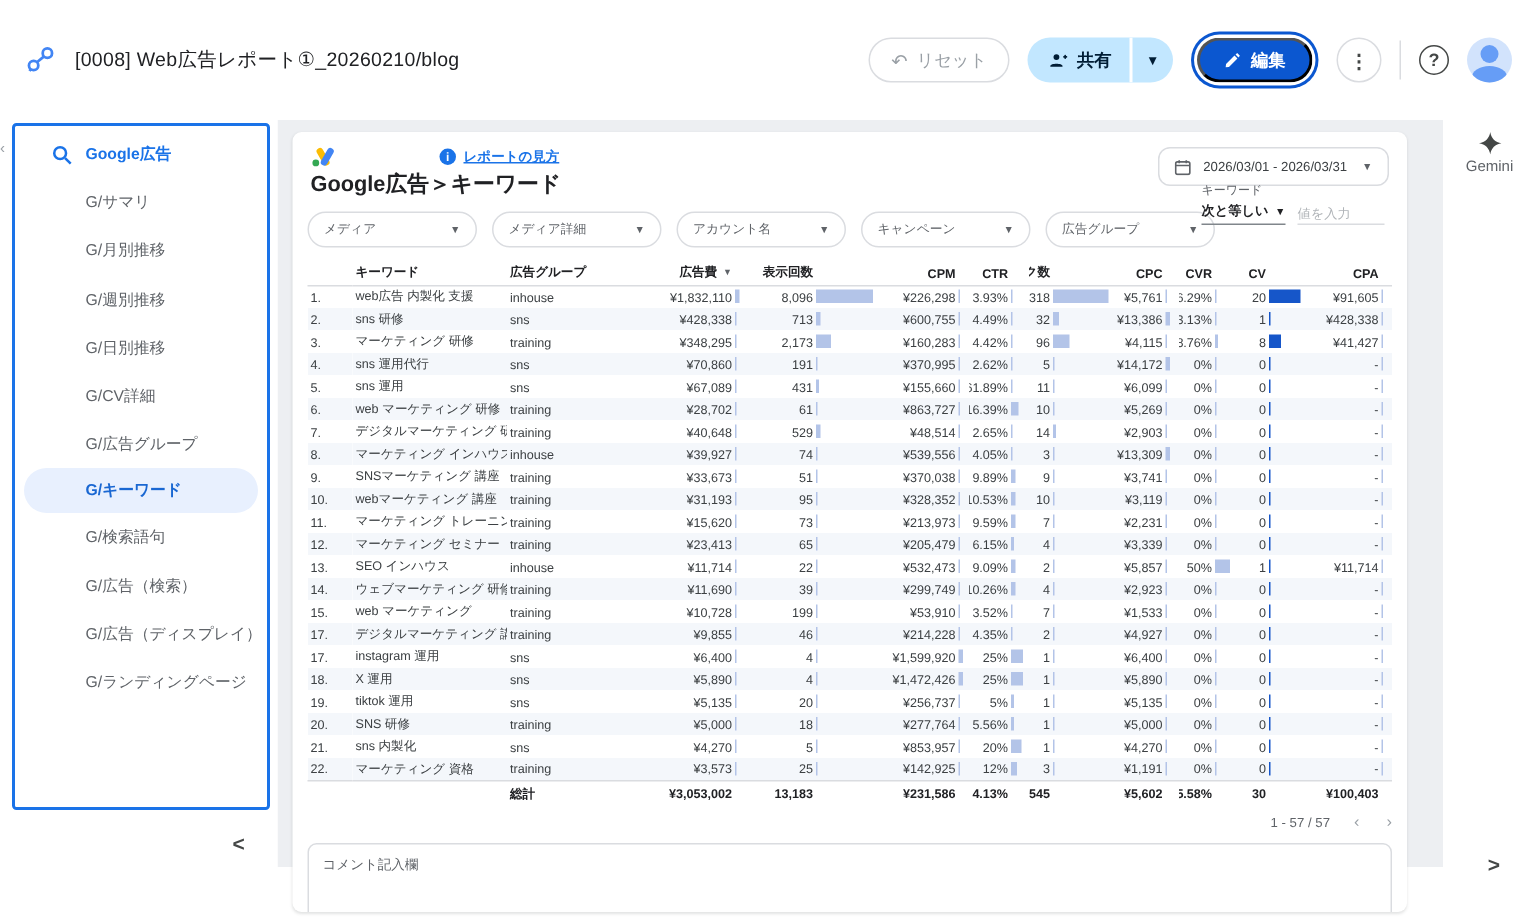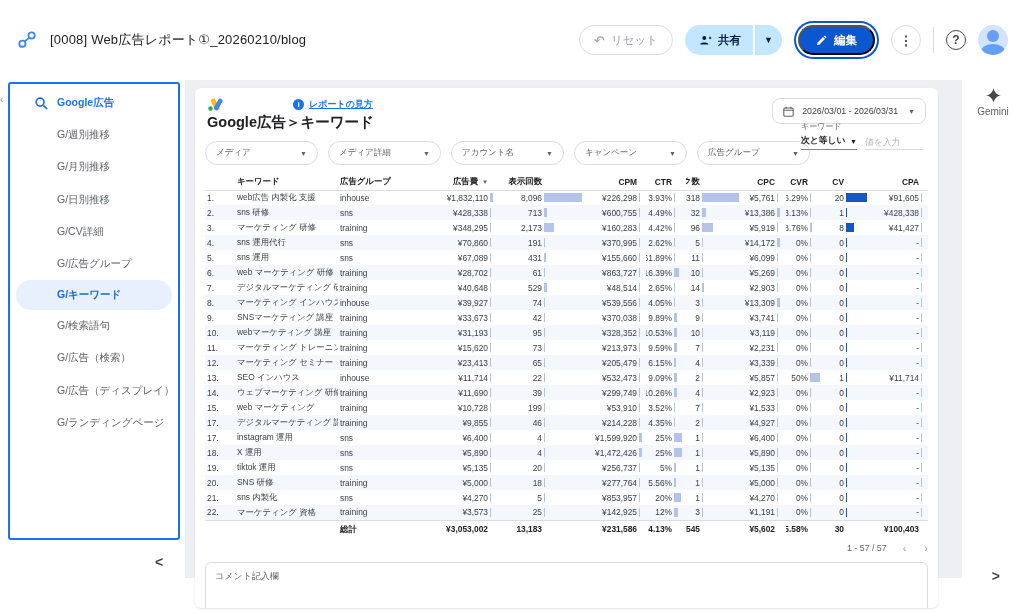--- a/index.html
+++ b/index.html
@@ -159,24 +159,27 @@
     <div class="pages-box">
       <div class="nav-item section">
         <svg class="nav-ic" viewBox="0 0 16 16" fill="none" stroke="#1a73e8" stroke-width="1.8">
           <circle cx="6.5" cy="6.5" r="4.2"></circle>
             <path d="M10 10 L14 14"></path>
         </svg>
         <span class="nav-label">Google広告</span>
       </div>
       <div style="display:flex;flex-direction:column;flex:1;">
           <div class="nav-item plain">
-            <span class="nav-label">G/週別推移</span>
+            <span class="nav-label">G/サマリ</span>
           </div>
           <div class="nav-item plain">
             <span class="nav-label">G/月別推移</span>
+          </div>
+          <div class="nav-item plain">
+            <span class="nav-label">G/週別推移</span>
           </div>
           <div class="nav-item plain">
             <span class="nav-label">G/日別推移</span>
           </div>
           <div class="nav-item plain">
             <span class="nav-label">G/CV詳細</span>
           </div>
           <div class="nav-item plain">
             <span class="nav-label">G/広告グループ</span>
           </div>
@@ -531,21 +534,21 @@
             <td>
               <div class="mcell">
                 <span class="v">96</span>
                 <span class="bz" style="width: 40px;">
                   <i class="bar" style="width: 11.2px;"></i>
                 </span>
               </div>
             </td>
             <td>
               <div class="mcell">
-                <span class="v">¥5,919</span>
+                <span class="v">¥4,115</span>
                 <span class="bz" style="width: 7px;">
                   <i class="bar" style="width: 1px;"></i>
                 </span>
               </div>
             </td>
             <td>
               <div class="mcell">
                 <span class="v">8.76%</span>
                 <span class="bz" style="width: 12px;">
                   <i class="bar" style="width: 1.8px;"></i>
@@ -961,21 +964,21 @@
             <td>
               <div class="mcell">
                 <span class="v">¥33,673</span>
                 <span class="bz" style="width: 6px;">
                   <i class="bar" style="width: 1px;"></i>
                 </span>
               </div>
             </td>
             <td>
               <div class="mcell">
-                <span class="v">42</span>
+                <span class="v">51</span>
                 <span class="bz" style="width: 40px;">
                   <i class="bar" style="width: 1px;"></i>
                 </span>
               </div>
             </td>
             <td>
               <div class="mcell">
                 <span class="v">¥370,038</span>
                 <span class="bz" style="width: 5px;">
                   <i class="bar" style="width: 1px;"></i>

